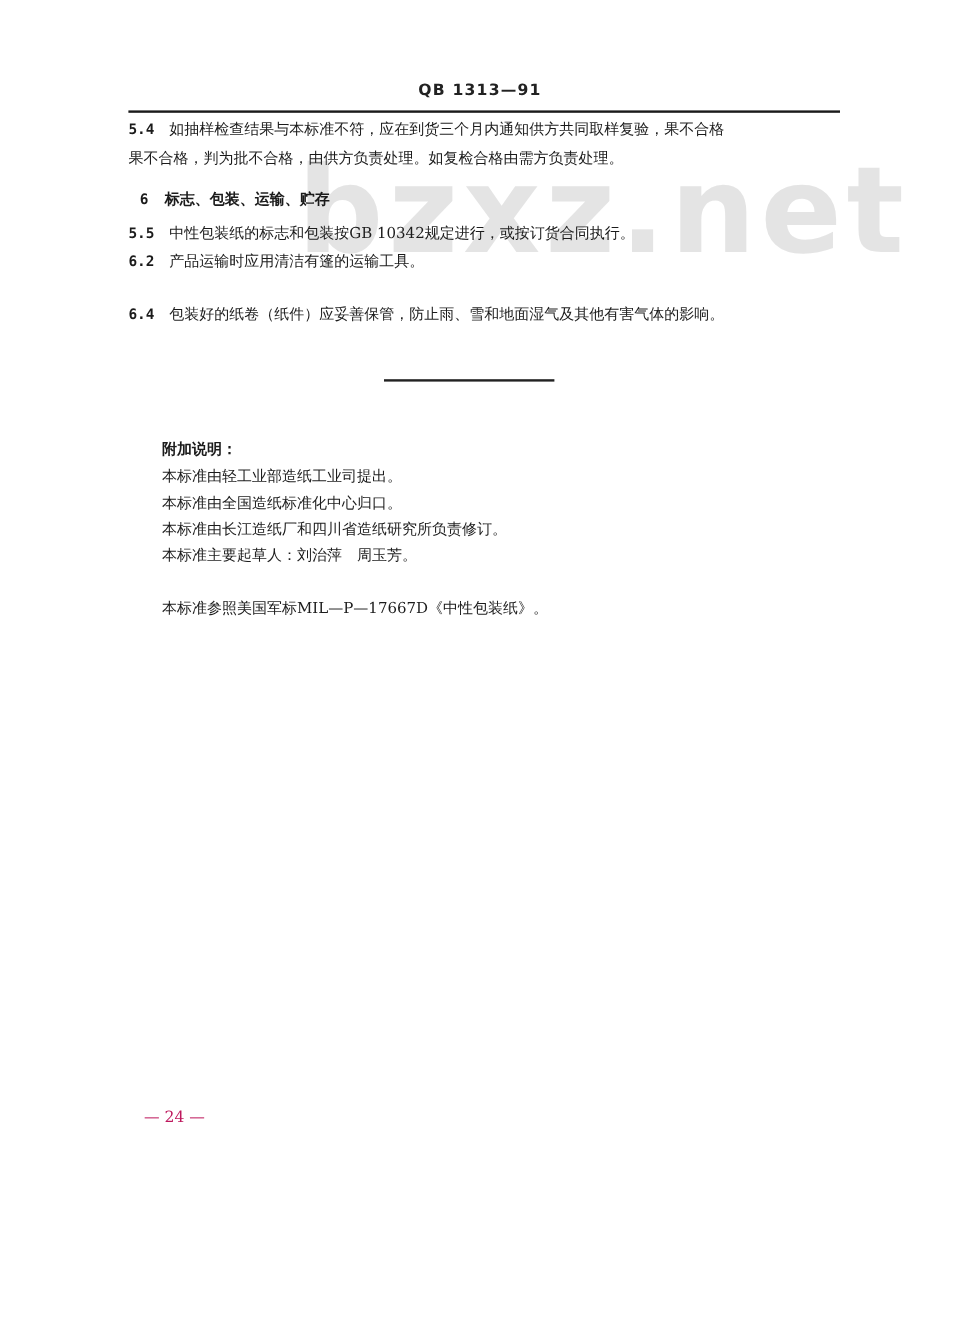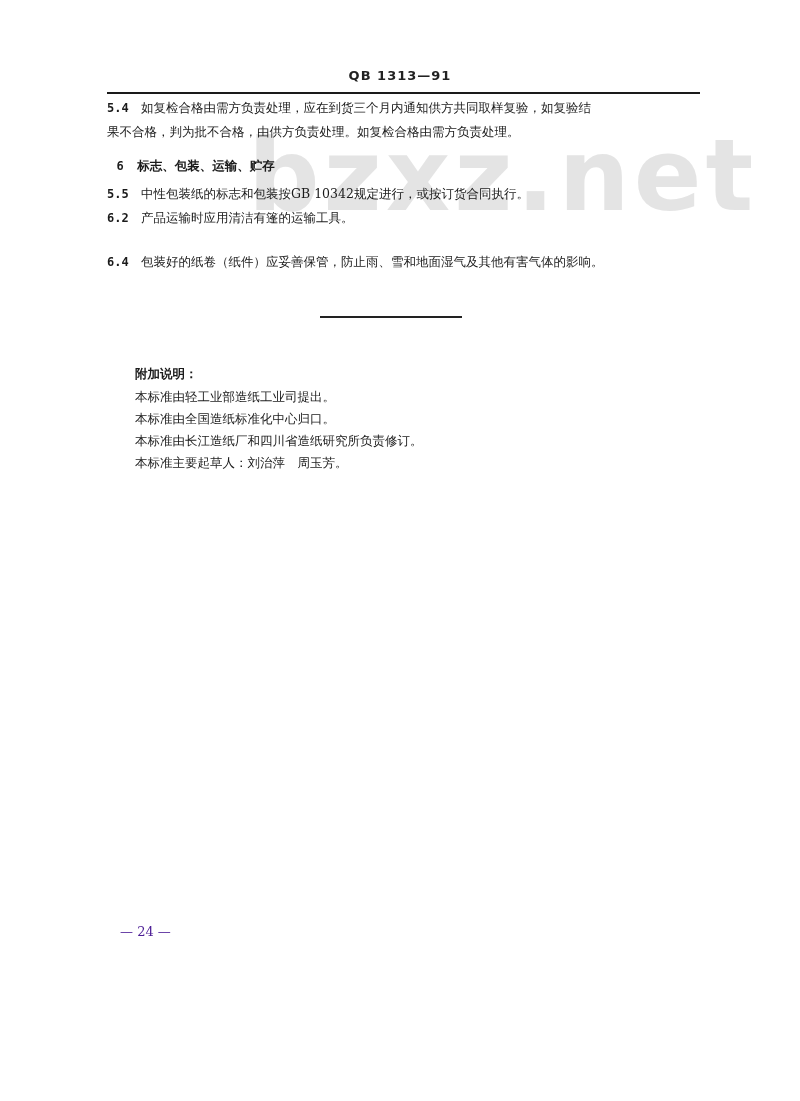--- a/index.html
+++ b/index.html
@@ -10,35 +10,35 @@
             font-family:"DejaVu Sans", sans-serif; font-size:13px; letter-spacing:1px; font-weight:bold; color:#222; }
   .rule { position:absolute; left:107px; width:593px; top:92px; height:2px; background:#1a1a1a; }
   .line { position:absolute; left:107px; font-size:12.5px; white-space:nowrap; color:#1b1b1b; }
   .num { display:inline-block; width:30px; font-family:"DejaVu Sans Mono", monospace; font-weight:bold; font-size:12px; }
   .bold { font-weight:bold;text-align:center; }
   .watermark { position:absolute; left:248px; top:126px; font-family:"DejaVu Sans", sans-serif;
                font-weight:bold; font-size:100px; color:#dcdcdc; letter-spacing:4px; line-height:1; opacity:0.75; z-index:0; }
   .content { position:absolute; left:0; top:0; width:800px; height:1101px; z-index:1; }
   .sep { position:absolute; left:320px; width:142px; top:316px; height:2px; background:#222; }
   .note { position:absolute; left:135px; font-size:12.5px; white-space:nowrap; color:#1b1b1b; }
-  .footer { position:absolute; left:120px; top:924px; font-size:13px; color:#4c1d95; }
+  .footer { position:absolute; left:120px; top:924px; font-size:13px; color:#be185d; }
 </style>
 </head>
 <body>
 
 <div class="page">
   <div class="watermark">bzxz.net</div>
 
   <div class="content">
     <div class="header">QB 1313—91</div>
     <div class="rule"></div>
 
     <div class="line" style="top:100px;">
       <span class="num">5.4</span>
-      <span>如复检合格由需方负责处理，应在到货三个月内通知供方共同取样复验，如复验结</span>
+      <span>如抽样检查结果与本标准不符，应在到货三个月内通知供方共同取样复验，果不合格</span>
     </div>
     <div class="line" style="top:124px;">果不合格，判为批不合格，由供方负责处理。如复检合格由需方负责处理。</div>
 
     <div class="line bold" style="top:158px;">
       <span class="num" style="width:26px;">6</span>
       <span>标志、包装、运输、贮存</span>
     </div>
 
     <div class="line" style="top:186px;">
       <span class="num">5.5</span>
@@ -53,16 +53,17 @@
       <span>包装好的纸卷（纸件）应妥善保管，防止雨、雪和地面湿气及其他有害气体的影响。</span>
     </div>
 
     <div class="sep"></div>
 
     <div class="note bold" style="top:366px;">附加说明：</div>
     <div class="note" style="top:389px;">本标准由轻工业部造纸工业司提出。</div>
     <div class="note" style="top:411px;">本标准由全国造纸标准化中心归口。</div>
     <div class="note" style="top:455px;">本标准主要起草人：刘治萍　周玉芳。</div>
     <div class="note" style="top:433px;">本标准由长江造纸厂和四川省造纸研究所负责修订。</div>
+    <div class="note" style="top:499px;">本标准参照美国军标MIL—P—17667D《中性包装纸》。</div>
 
     <div class="footer">— 24 —</div>
   </div>
 </div>
 
 </body></html>

